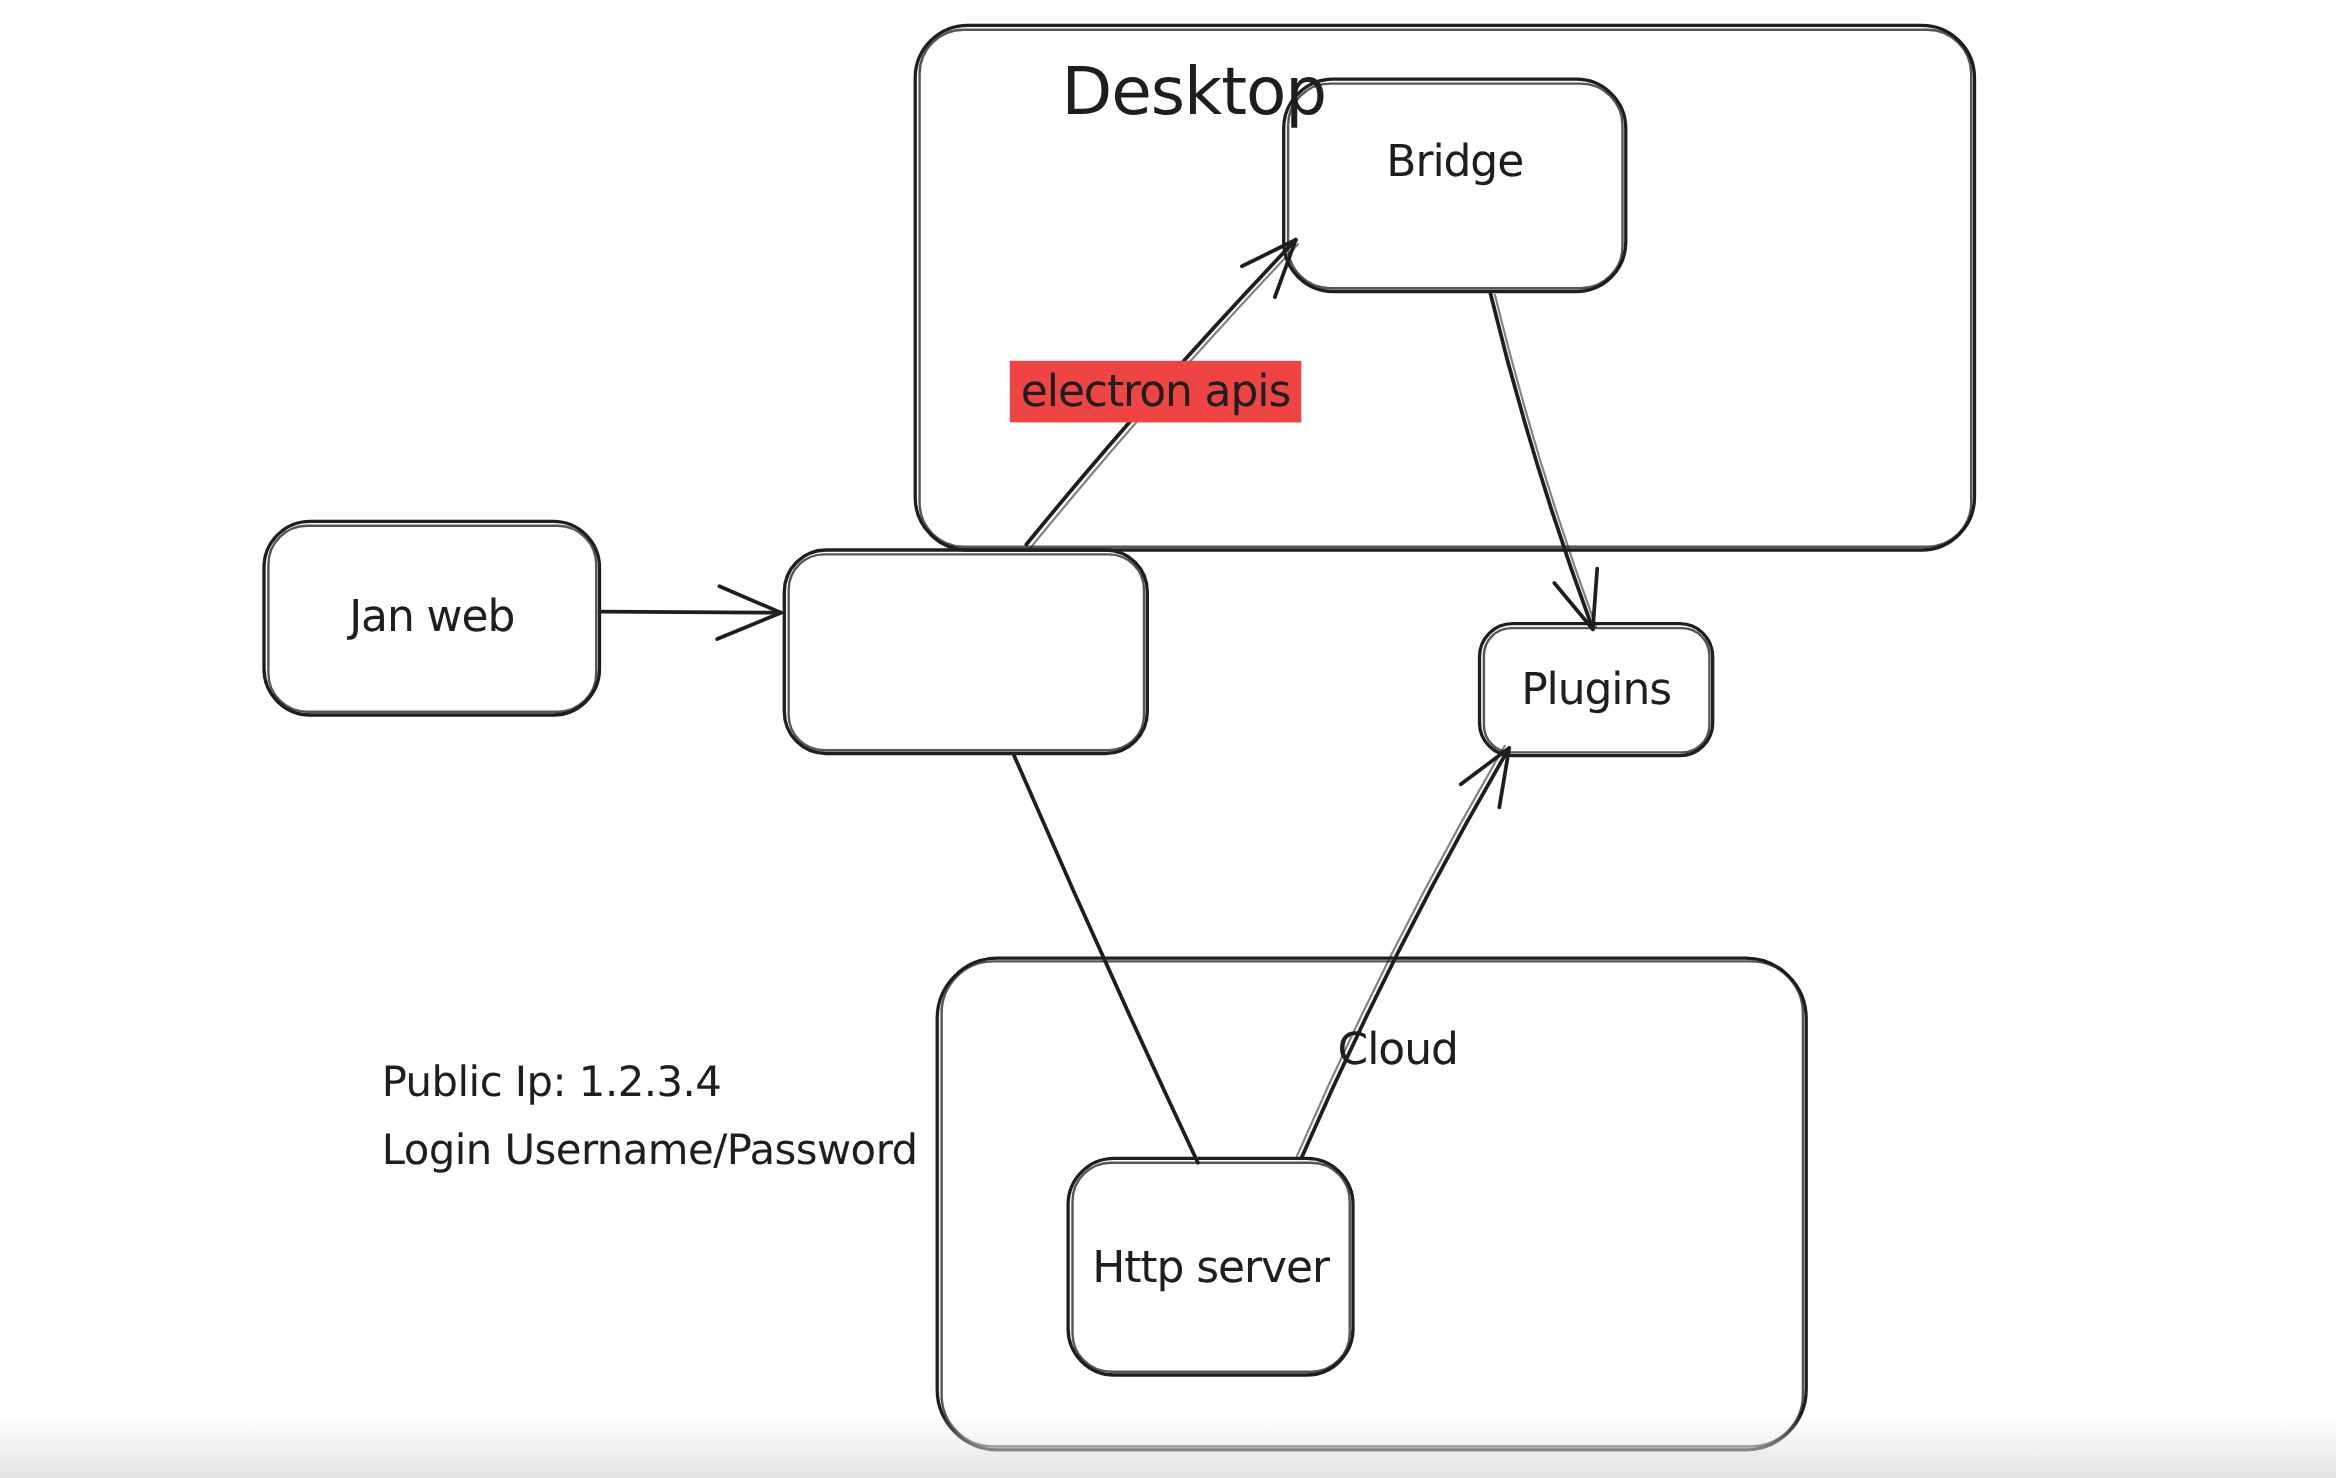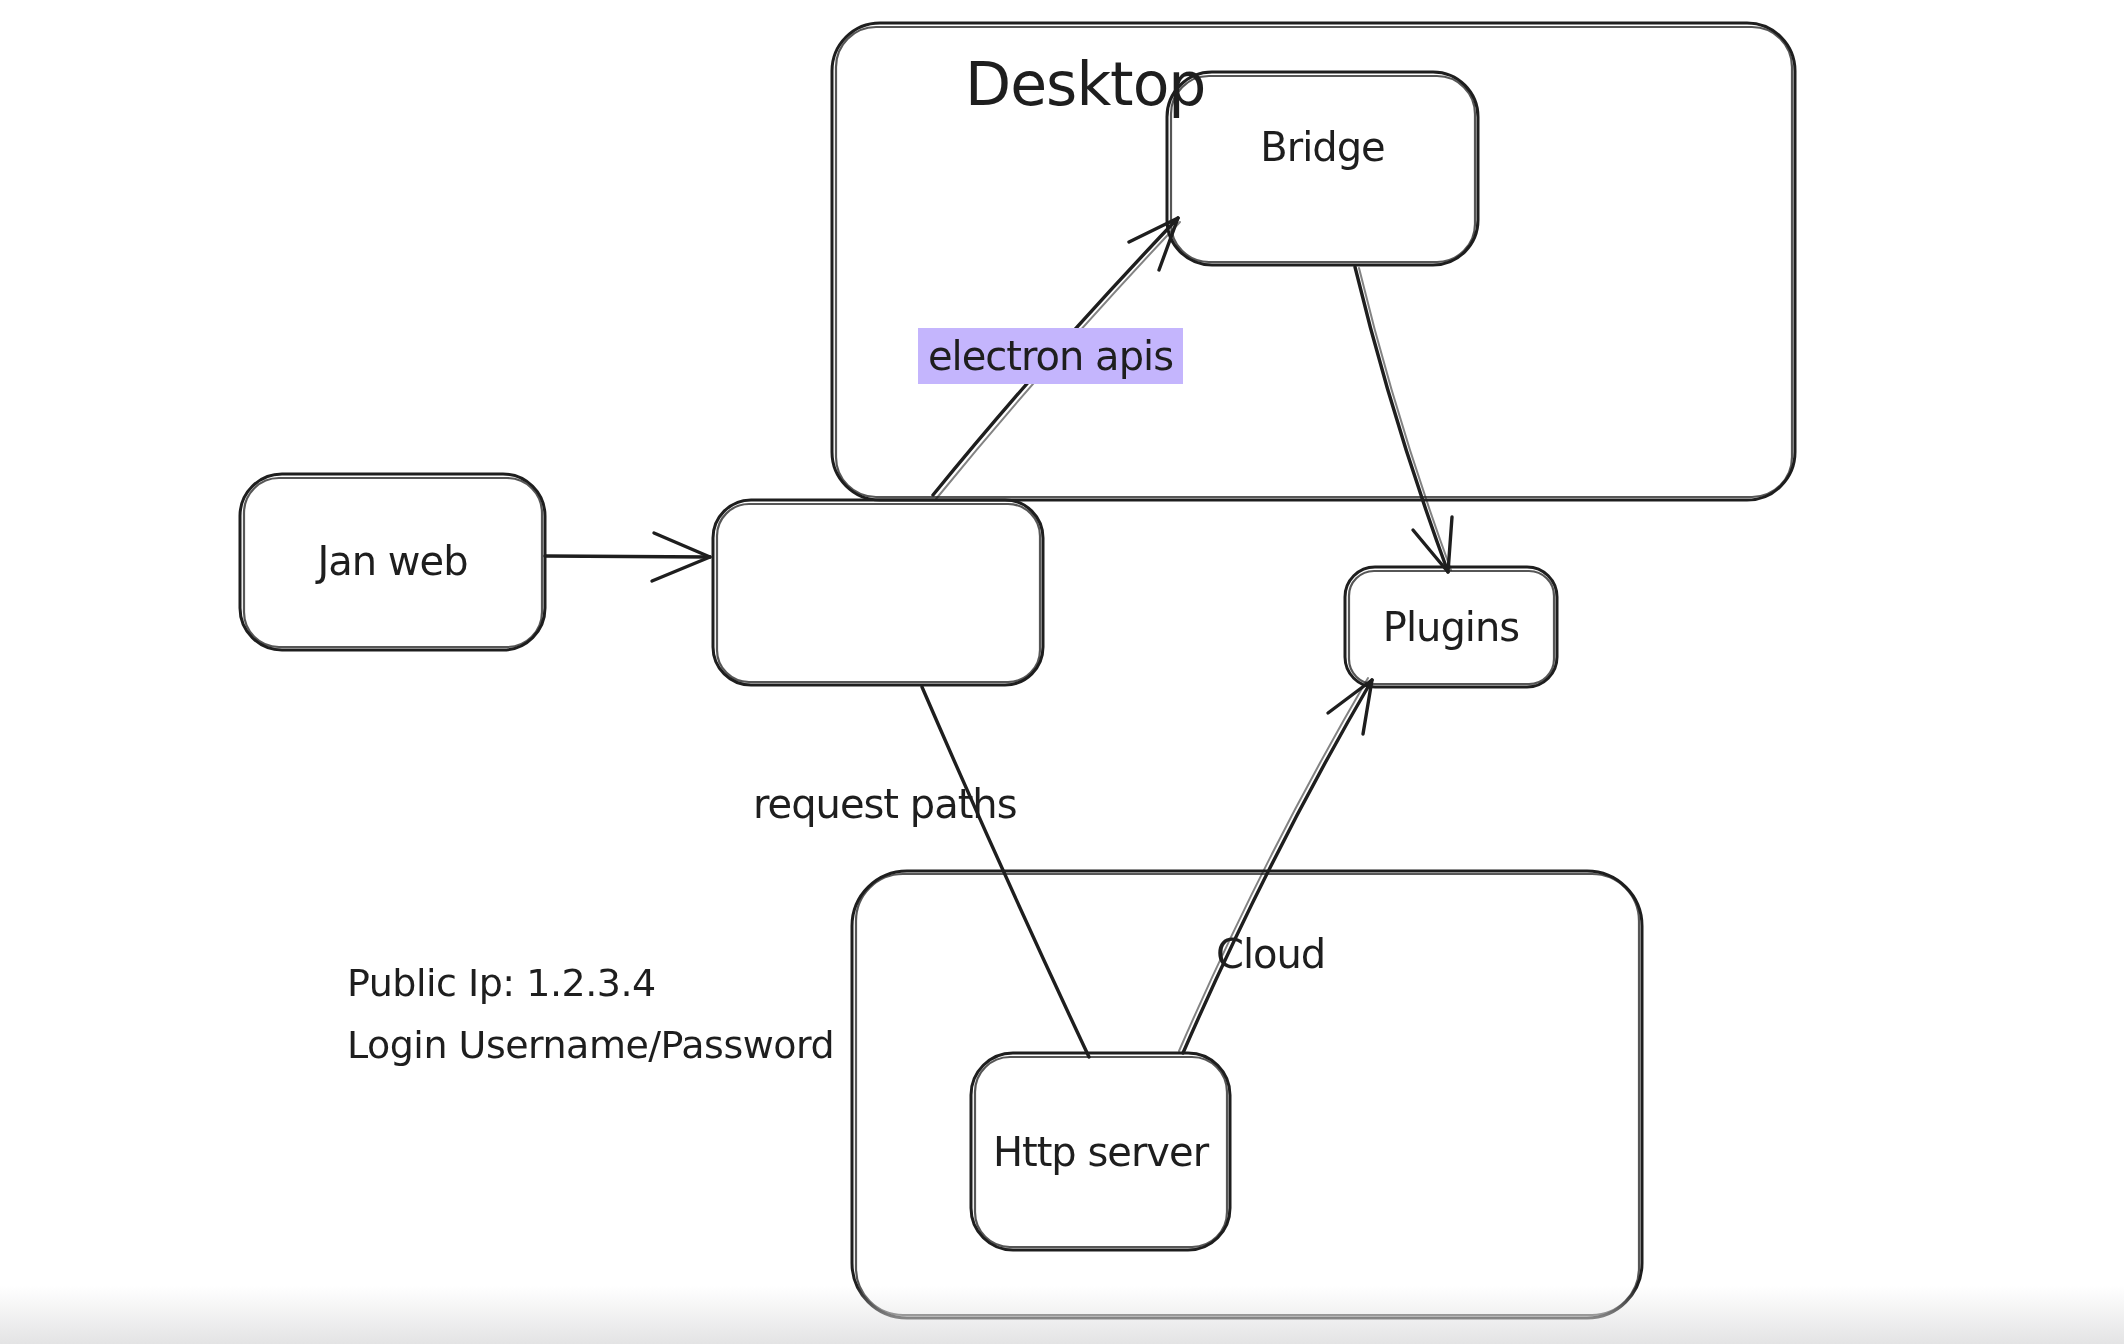--- a/index.html
+++ b/index.html
@@ -30,21 +30,21 @@
     white-space: nowrap;
     line-height: 1.2;
   }
   .box-lbl {
     display: flex;
     align-items: center;
     justify-content: center;
     text-align: center;
   }
   .edge-lbl-bg {
-    background: #c4b5fd;
+    background: #ef4444;
     padding: 4px 10px;
   }
   .note {
     position: absolute;
     left: 347px;
     top: 952px;
     font-size: 38px;
     letter-spacing: -0.5px;
     line-height: 62px;
     white-space: nowrap;
@@ -135,21 +135,20 @@
 
 
   <div class="lbl box-lbl" style="left:1167px; top:72px; width:311px; height:150px;">Bridge</div>
 
   <div class="lbl box-lbl" style="left:971px; top:1053px; width:259px; height:197px;">Http server</div>
 
   <div class="lbl box-lbl" style="left:1345px; top:567px; width:212px; height:120px;">Plugins</div>
 
   <div class="lbl edge-lbl-bg" style="left:918px; top:328px;">electron apis</div>
 
-  <div class="lbl" style="left:753px; top:780px;">request paths</div>
 
   <div class="note">
     <div>Public Ip: 1.2.3.4</div>
     <div>Login Username/Password</div>
   </div>
 
   <div class="bottom-fade"></div>
 
 </div>
 

